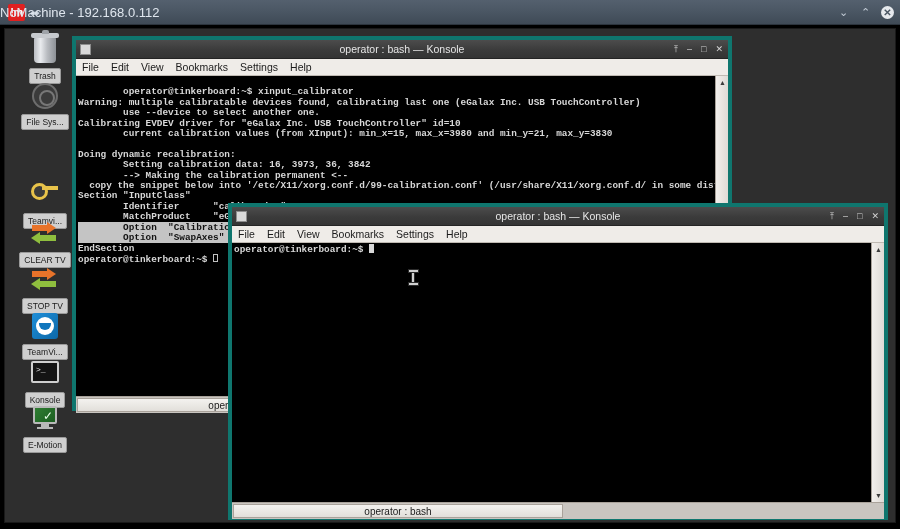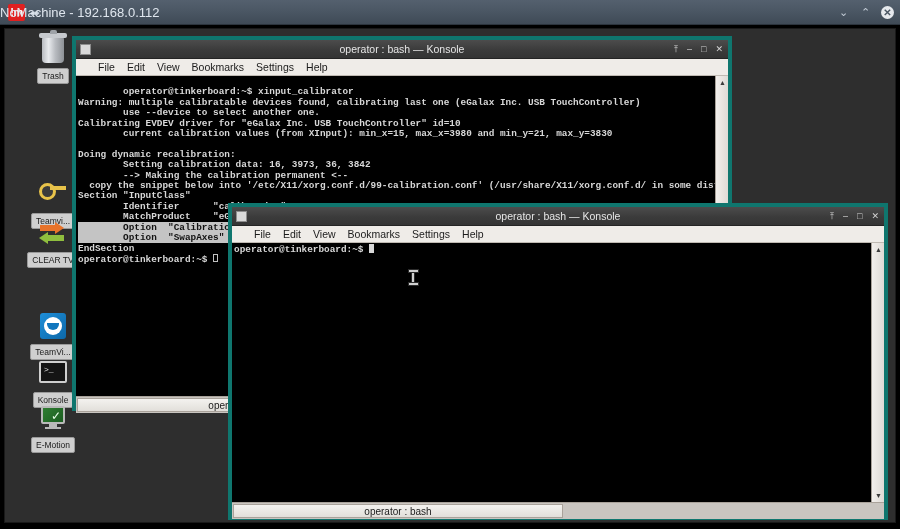--- a/index.html
+++ b/index.html
@@ -45,21 +45,21 @@
     background: #000;
   }
   .desktop-inner {
     position: absolute; left: 4px; top: 3px; width: 892px; height: 495px;
     background: #2e2e2e;
     border: 1px solid #1a1a1a;
   }
 
   
   .icon-col {
-    position: absolute; left: 8px; top: 0; width: 80px; height: 100%;
+    position: absolute; left: 0; top: 0; width: 80px; height: 100%;
     background: #2e2e2e;
     padding-left: 32px;
   }
   .desk-icon {
     position: absolute; left: 6px; width: 68px; text-align: center; cursor: pointer;
   }
   .desk-icon .glyph {
     width: 34px; height: 30px; margin: 0 auto 1px; position: relative;
   }
   .desk-icon .lbl {
@@ -115,21 +115,21 @@
   }
   .k-tbar-ic { position: absolute; left: 4px; top: 4px; width: 11px; height: 11px; background: #d9d9d9; border: 1px solid #8d8d8d; }
   .k-tbar-title {
     position: absolute; left: 0; top: 0; width: 100%; height: 19px; line-height: 19px;
     text-align: center; color: #e6e6e6; font-size: 10.5px;
   }
   .k-tbar-btns { position: absolute; right: 5px; top: 0; height: 19px; display: flex; align-items: center; gap: 9px; }
   .k-tbar-btns span { color: #d3d3d3; font-size: 9px; line-height: 9px; cursor: pointer; }
   .k-menu {
     height: 17px; background: #efece8; border-bottom: 1px solid #bfb9b2;
-    display: flex; align-items: center; padding-left: 22px; gap: 12px;
+    display: flex; align-items: center; padding-left: 6px; gap: 12px;
   }
   .k-menu span { font-size: 10.5px; color: #1b1b1b; cursor: pointer; }
   .k-body { position: relative; background: #000; overflow: hidden; font-weight: bold; }
   .k-term {
     position: absolute; left: 2px; top: 1px; right: 14px; bottom: 0;
     font-family: "Liberation Mono", monospace;
     font-size: 9.4px; line-height: 10.4px;
     color: #d8d8d8; white-space: pre;
   }
   .k-term .sel { background: #c4c4c4; color: #111; }
@@ -191,20 +191,26 @@
 
       <div class="icon-col">
 
         <div class="desk-icon" style="top:6px">
           <div class="glyph">
               <div class="g-trash"></div>
             </div>
           <span class="lbl">Trash</span>
         </div>
 
+        <div class="desk-icon" style="top:52px">
+          <div class="glyph">
+              <div class="g-fs"></div>
+            </div>
+          <span class="lbl">File Sys...</span>
+        </div>
 
 
         <div class="desk-icon" style="top:144px">
           <div class="glyph">
               <div class="g-key"></div>
             </div>
           <span class="lbl">Teamvi...</span>
         </div>
 
         <div class="desk-icon" style="top:190px">
@@ -212,20 +218,31 @@
             <div class="g-arrows">
                 <i class="ar-body ar-o"></i>
                 <i class="ar ar-o-h"></i>
                 <i class="ar-body ar-g"></i>
                 <i class="ar ar-g-h"></i>
               </div>
           </div>
           <span class="lbl">CLEAR TV</span>
         </div>
 
+        <div class="desk-icon" style="top:236px">
+          <div class="glyph">
+            <div class="g-arrows">
+                <i class="ar-body ar-o"></i>
+                <i class="ar ar-o-h"></i>
+                <i class="ar-body ar-g"></i>
+                <i class="ar ar-g-h"></i>
+              </div>
+          </div>
+          <span class="lbl">STOP TV</span>
+        </div>
 
         <div class="desk-icon" style="top:282px">
           <div class="glyph">
               <div class="g-tv"></div>
             </div>
           <span class="lbl">TeamVi...</span>
         </div>
 
         <div class="desk-icon" style="top:328px">
           <div class="glyph">

